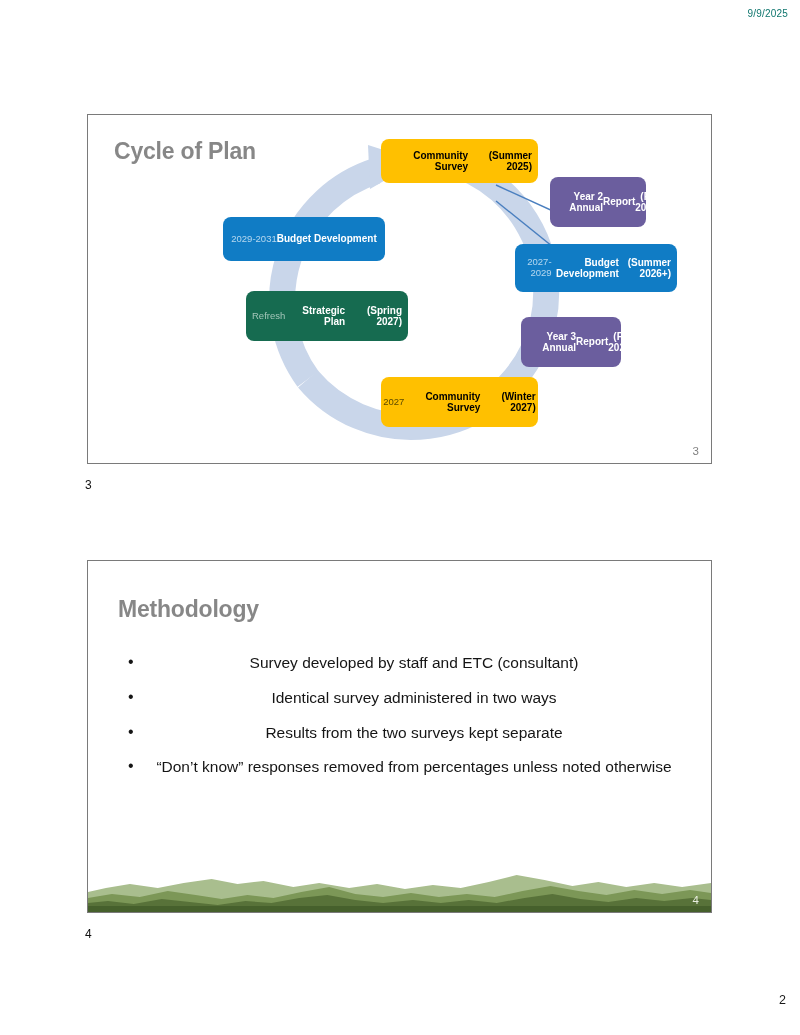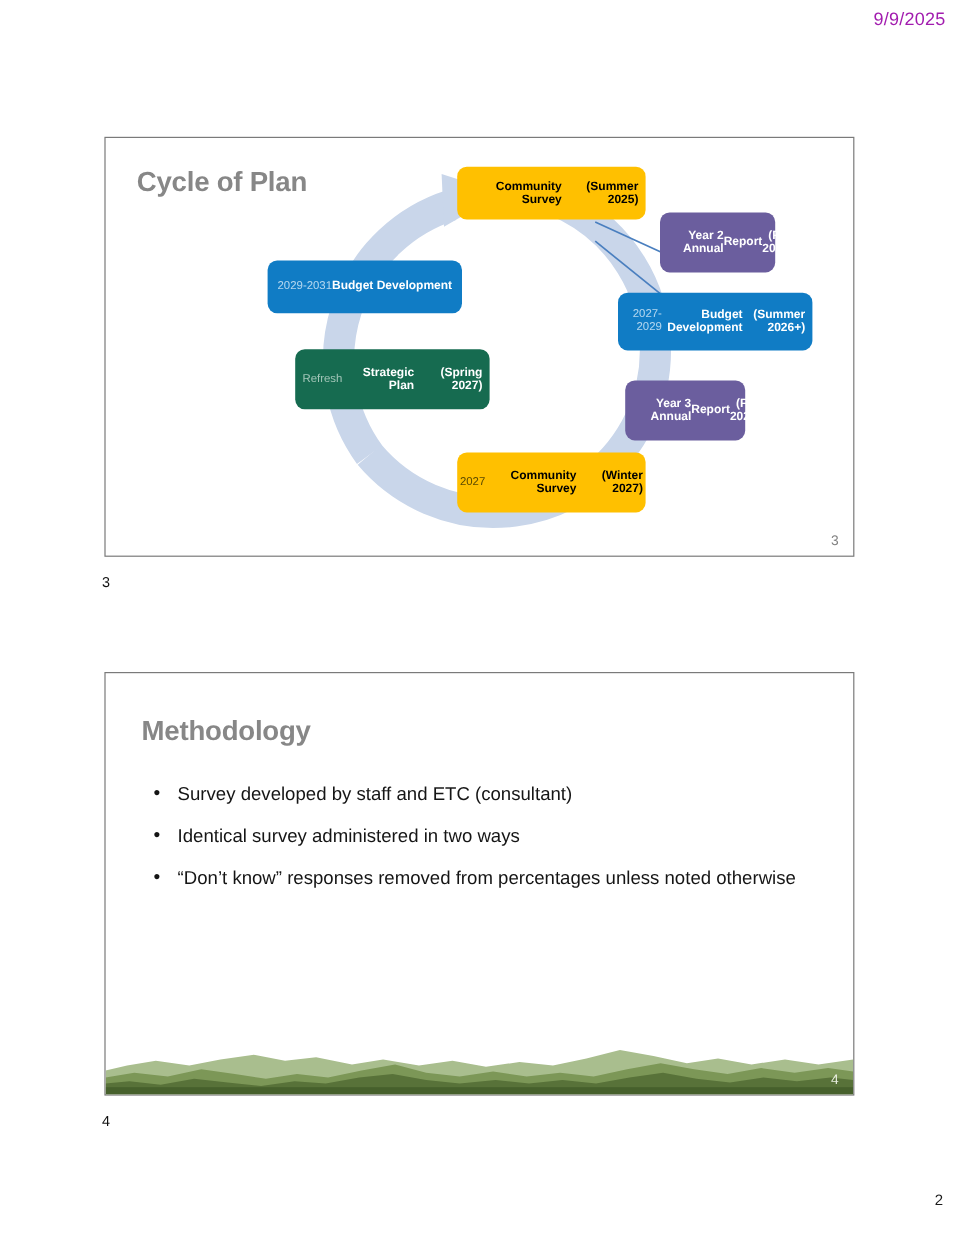--- a/index.html
+++ b/index.html
@@ -14,22 +14,22 @@
     font-family: "Liberation Sans", sans-serif;
     color: #000;
     overflow: hidden;
   }
 
   
   .page-date {
     position: absolute;
     top: 8px;
     right: 12px;
-    font-size: 15px;
-    color: #a21caf;
+    font-size: 10px;
+    color: #0f766e;
     letter-spacing: 0.2px;
   }
 
   
   .page-number {
     position: absolute;
     bottom: 28px;
     right: 14px;
     font-size: 12.5px;
     color: #1a1a1a;
@@ -142,20 +142,21 @@
     padding: 0;
     list-style: none;
   }
   .bullets li {
     position: relative;
     font-size: 15.5px;
     line-height: 1.28;
     color: #151515;
     padding-left: 28px;
     margin-bottom: 15px;
+    text-align: center;
   }
   .bullets li::before {
     content: "\2022";
     position: absolute;
     left: 8px;
     top: -1px;
     font-size: 16px;
     color: #151515;
   }
 
@@ -243,20 +244,21 @@
 </div>
 <div class="slide-caption" id="caption-3">3</div>
 
 <div class="slide" id="slide-4">
 
   <div class="slide-title" id="title-method">Methodology</div>
 
   <ul class="bullets">
     <li>Survey developed by staff and ETC (consultant)</li>
     <li>Identical survey administered in two ways</li>
+    <li>Results from the two surveys kept separate</li>
     <li>“Don’t know” responses removed from percentages unless noted otherwise</li>
   </ul>
 
   <svg class="hills" viewBox="0 0 625 42" preserveAspectRatio="none">
 
     <path d="M0,22 L18,18 L42,14 L70,18 L96,13 L124,9 L150,14 L176,11 L206,17 L232,13
              L262,18 L290,14 L318,19 L346,15 L374,18 L402,12 L430,5 L458,10 L486,16
              L512,12 L540,17 L568,13 L596,17 L625,13 L625,42 L0,42 Z" fill="#A9BE8E"></path>
 
     <path d="M0,28 L24,24 L52,27 L80,21 L108,25 L134,29 L160,25 L186,28 L214,22

